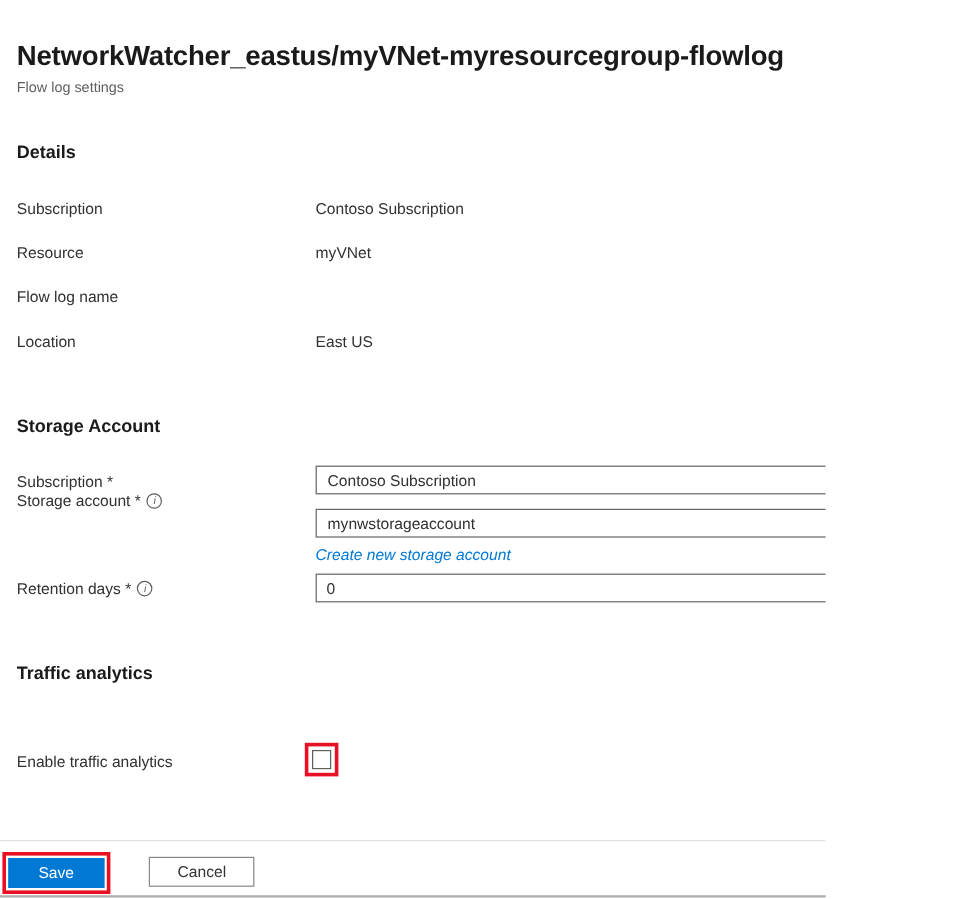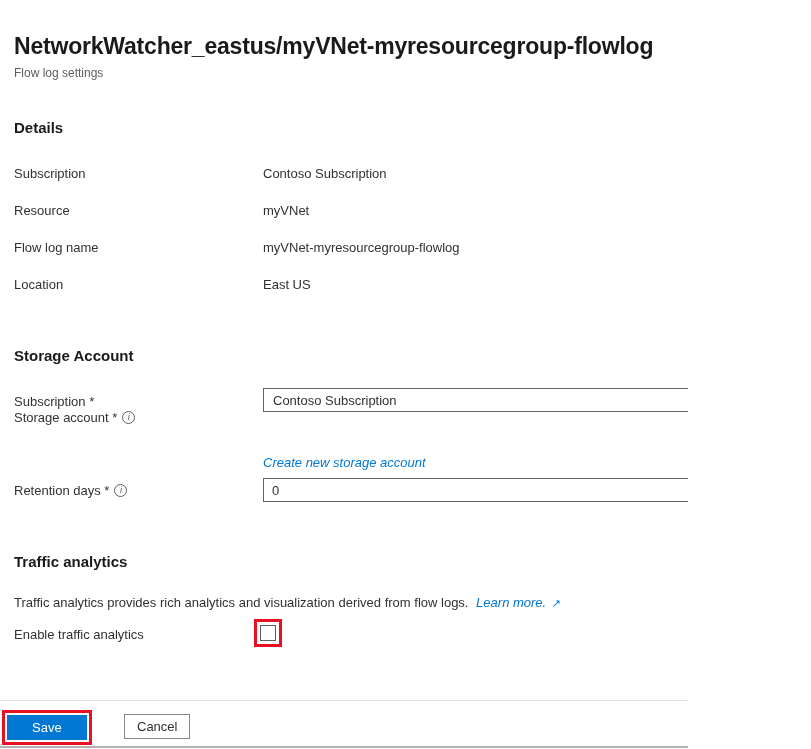--- a/index.html
+++ b/index.html
@@ -198,21 +198,21 @@
     font-family: "Liberation Sans", sans-serif;
   }
   .cancel-btn {
     position: absolute;
     left: 124px;
     top: 714px;
     background: #ffffff;
     color: var(--text-body);
     border: 1px solid #8a8886;
     font-size: 13px;
-    padding: 4px 12px;
+    padding: 4px 23px;
     cursor: pointer;
     font-family: "Liberation Sans", sans-serif;
   }
 </style>
 </head>
 <body>
 
 <div class="pane">
 
   <div class="title">NetworkWatcher_eastus/myVNet-myresourcegroup-flowlog</div>
@@ -222,52 +222,50 @@
 
   <div class="section-heading" style="top:119px;">Details</div>
 
   <span class="detail-label" style="top:166px;">Subscription</span>
   <span class="detail-value" style="top:166px;">Contoso Subscription</span>
 
   <span class="detail-label" style="top:203px;">Resource</span>
   <span class="detail-value" style="top:203px;">myVNet</span>
 
   <span class="detail-label" style="top:240px;">Flow log name</span>
-  <span class="detail-value" style="top:240px;">myVNet-myresourcegroup-flowlog</span>
 
   <span class="detail-label" style="top:277px;">Location</span>
   <span class="detail-value" style="top:277px;">East US</span>
 
   <div class="section-heading" style="top:347px;">Storage Account</div>
 
   <span class="field-label" style="top:394px;">Subscription *</span>
   <div class="select" style="top:388px;" role="combobox">
     <span>Contoso Subscription</span>
     <span class="chevron"></span>
   </div>
 
   <div class="label-with-info" style="top:410px;">
     <span>Storage account *</span>
     <span class="info-icon">i</span>
   </div>
+  <div class="select" style="top:424px;" role="combobox">
+    <span>mynwstorageaccount</span>
+    <span class="chevron"></span>
+  </div>
   <a class="link create-link" style="top:455px;">Create new storage account</a>
 
   <div class="label-with-info" style="top:483px;">
     <span>Retention days *</span>
     <span class="info-icon">i</span>
   </div>
   <input class="text-input" style="top: 478px;" type="text" value="0">
 
   <div class="section-heading" style="top:553px;">Traffic analytics</div>
 
-  <div class="description">
-    <span>Traffic analytics provides rich analytics and visualization derived from flow logs.</span>
-    <a class="link">Learn more.</a>
-    <span class="ext-icon">↗</span>
-  </div>
 
   <span class="field-label" style="top:627px;">Enable traffic analytics</span>
   <div class="checkbox-annotation">
     <div class="checkbox" role="checkbox" aria-checked="false"></div>
   </div>
 
   <div class="divider"></div>
 
   <div class="save-annotation">
     <button class="save-btn">Save</button>

